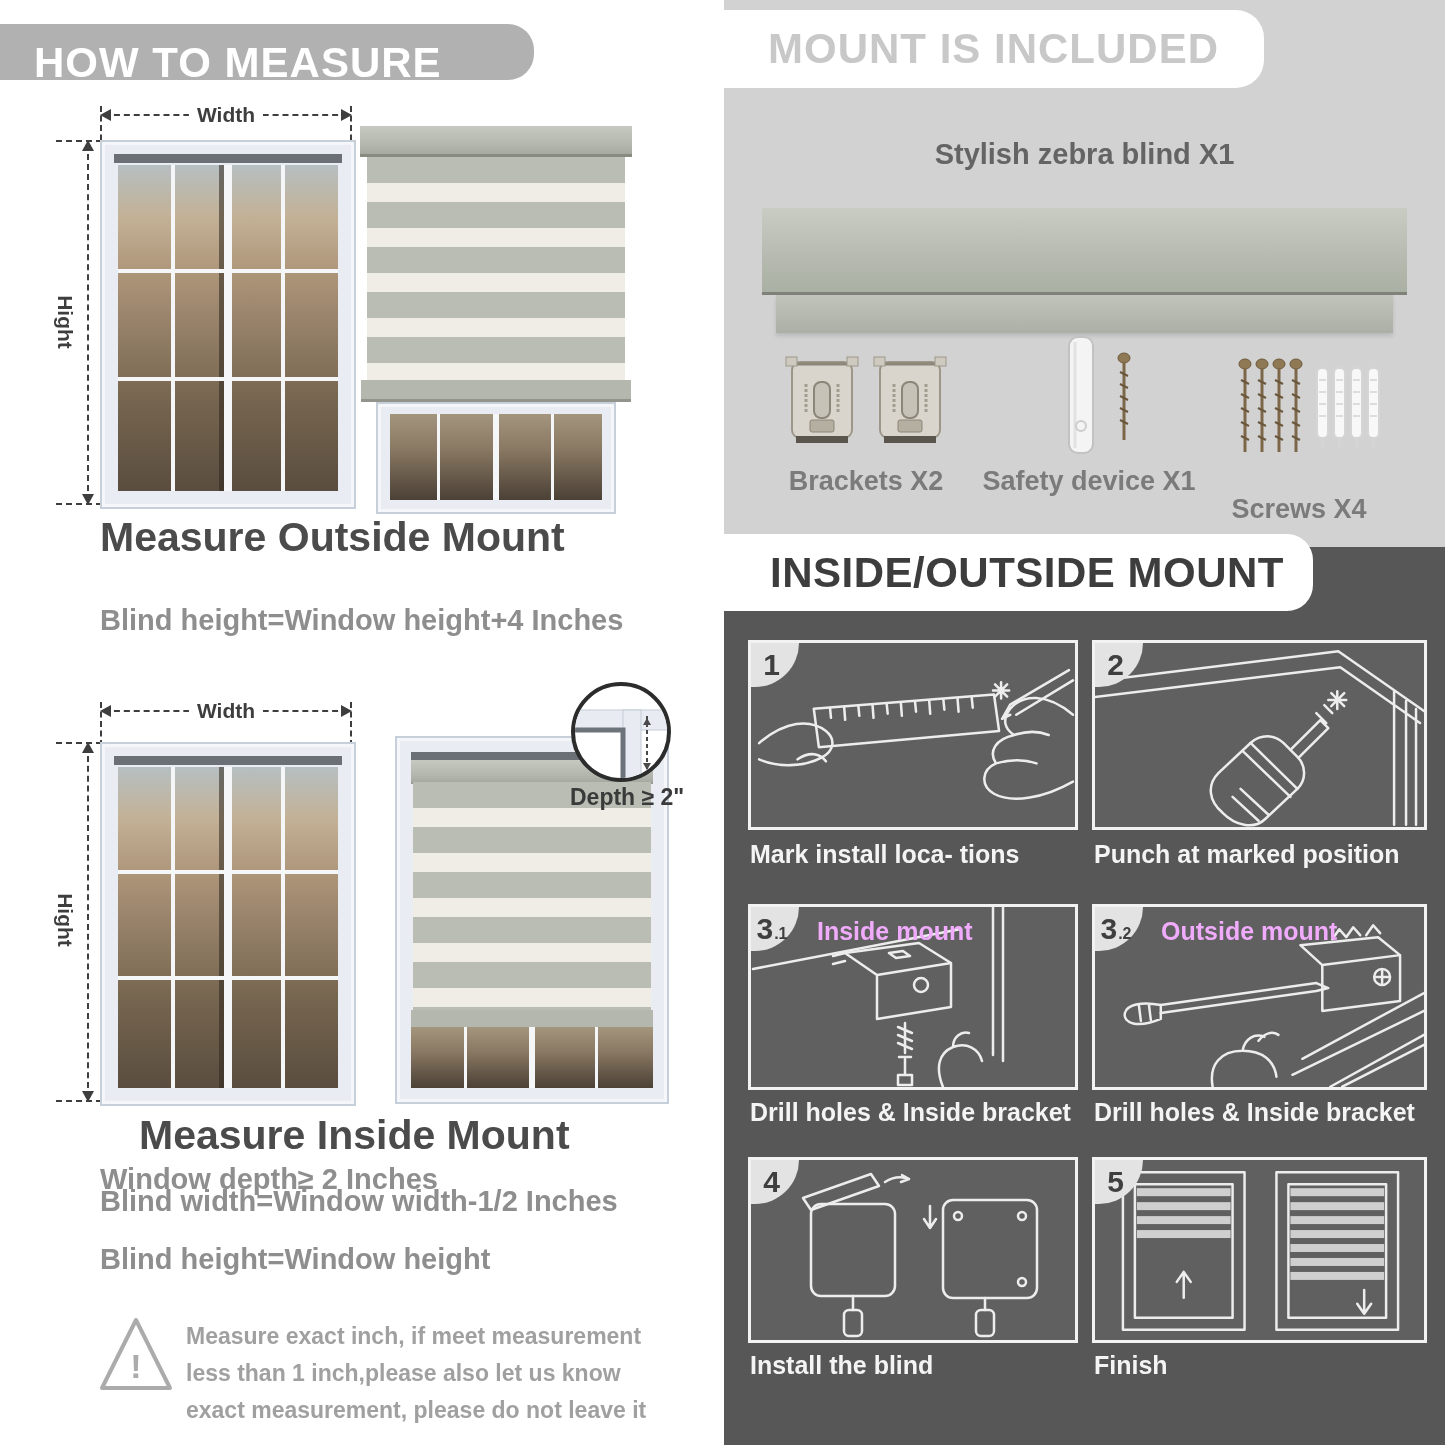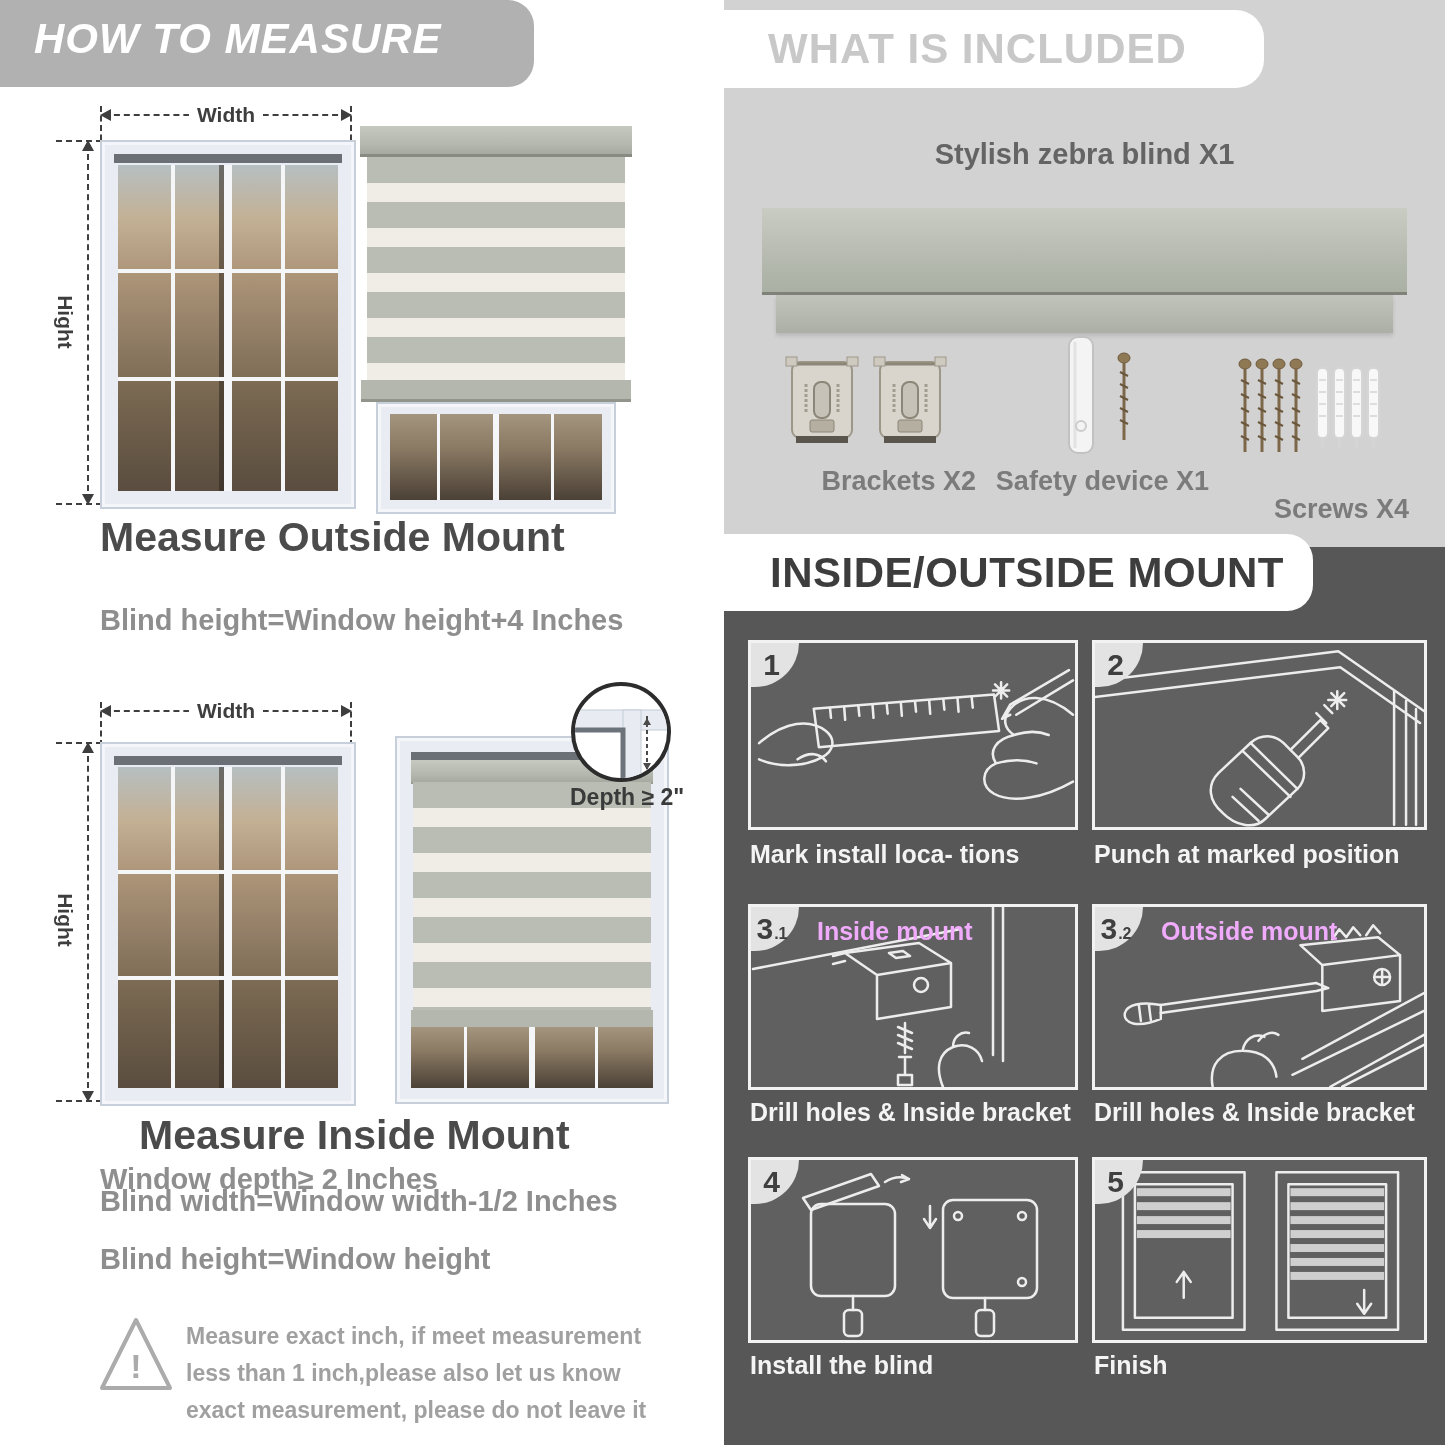--- a/index.html
+++ b/index.html
@@ -35,40 +35,40 @@
   .m-h{position:absolute;left:0;right:0;background:#f4f6f8;}
 
   
   .stripes{background:repeating-linear-gradient(180deg,#babdb3 0 26px,#efede5 26px 45px);}
   .headrail{background:linear-gradient(180deg,#c6c9c0 0%,#b2b6ac 70%,#a5a99f 100%);border-bottom:3px solid #878b82;}
   .botrail{background:#b4b7ae;border-bottom:3px solid #90948b;}
 
   
   .included{background:#d2d2d2;}
   .darksec{background:#575757;}
-  .item-label{font-size:27px;font-weight:bold;color:#7b7b7b;text-align:right;}
+  .item-label{font-size:27px;font-weight:bold;color:#7b7b7b;text-align:center;}
 
   .panel{position:absolute;border:3px solid #f2f2f2;background:#606060;box-sizing:border-box;}
   .badge{position:absolute;left:0;top:0;width:48px;height:44px;background:#e3e3e3;
          border-radius:0 0 46px 0;color:#3f3f3f;font-weight:bold;font-size:30px;
          display:flex;align-items:center;justify-content:center;padding-right:6px;box-sizing:border-box;}
   .bsub{font-size:16px;position:relative;top:5px;margin-left:1px;}
   .step-label{position:absolute;left:66px;top:10px;font-size:25px;font-weight:bold;color:#f0abfc;}
   .caption{position:absolute;font-size:25px;font-weight:bold;color:#f4f4f4;width:340px;}
   .art{position:absolute;inset:0;width:100%;height:100%;}
   .ln{fill:none;stroke:#ededed;stroke-width:2.5;stroke-linecap:round;stroke-linejoin:round;}
 
   .warn-text{font-size:23px;font-weight:bold;color:#a0a0a0;line-height:37px;}
 </style>
 </head>
 <body>
 
 <div class="page">
 
-  <div class="abs banner-gray" style="left:0;top:0;width:500px;height:87px;font-style:italic;">HOW TO MEASURE</div>
+  <div class="abs banner-gray" style="left:0;top:24px;width:500px;height:56px;">HOW TO MEASURE</div>
 
   <div class="abs" style="left:100px;top:106px;width:252px;height:46px;">
     <div class="dash-h abs" style="left:4px;right:4px;top:8px;"></div>
     <span class="ah ah-l" style="left:0;top:3px;"></span>
     <span class="ah ah-r" style="right:0;top:3px;"></span>
     <div class="dash-v abs" style="left:0;top:0;height:44px;"></div>
     <div class="dash-v abs" style="right:0;top:0;height:44px;"></div>
     <span class="abs meas-label" style="left:50%;top:-3px;transform:translateX(-50%);">Width</span>
   </div>
 
@@ -179,21 +179,21 @@
       <path d="M38,6 L72,74 L4,74 Z" fill="none" stroke="#ababab" stroke-width="4" stroke-linejoin="round"></path>
       <text x="38" y="64" text-anchor="middle" font-family="Liberation Sans, sans-serif" font-size="34" font-weight="bold" fill="#ababab">!</text>
     </svg>
   </div>
   <div class="abs warn-text" style="left:186px;top:1318px;width:480px;">Measure exact inch, if meet measurement less than 1 inch,please also let us know exact measurement, please do not leave it</div>
 
   <div class="abs" style="left:724px;top:0;width:721px;height:1445px;">
 
     <div class="abs included" style="left:0;top:0;width:721px;height:547px;">
       <div class="abs banner-white" style="left:0;top:10px;width:496px;height:78px;color:#c8c8c8;
-           font-size:42px;line-height:78px;padding-left:44px;letter-spacing:1px;">WHAT IS INCLUDED</div>
+           font-size:42px;line-height:78px;padding-left:44px;letter-spacing:1px;">MOUNT IS INCLUDED</div>
 
       <div class="abs" style="left:0;top:138px;width:721px;text-align:center;font-size:29px;font-weight:bold;color:#646464;">Stylish zebra blind X1</div>
 
       <div class="abs" style="left:38px;top:208px;width:645px;height:84px;
            background:linear-gradient(180deg,#c9ccc3 0%,#b7bbb1 55%,#aab0a4 100%);
            border-bottom:3px solid #7e8278;"></div>
       <div class="abs" style="left:52px;top:295px;width:617px;height:38px;
            background:linear-gradient(180deg,#c1c4bb 0%,#abafa5 100%);box-shadow:0 3px 4px rgba(0,0,0,.12);"></div>
 
       <svg class="abs" style="left:60px;top:352px;width:76px;height:96px;" viewBox="0 0 76 96">

